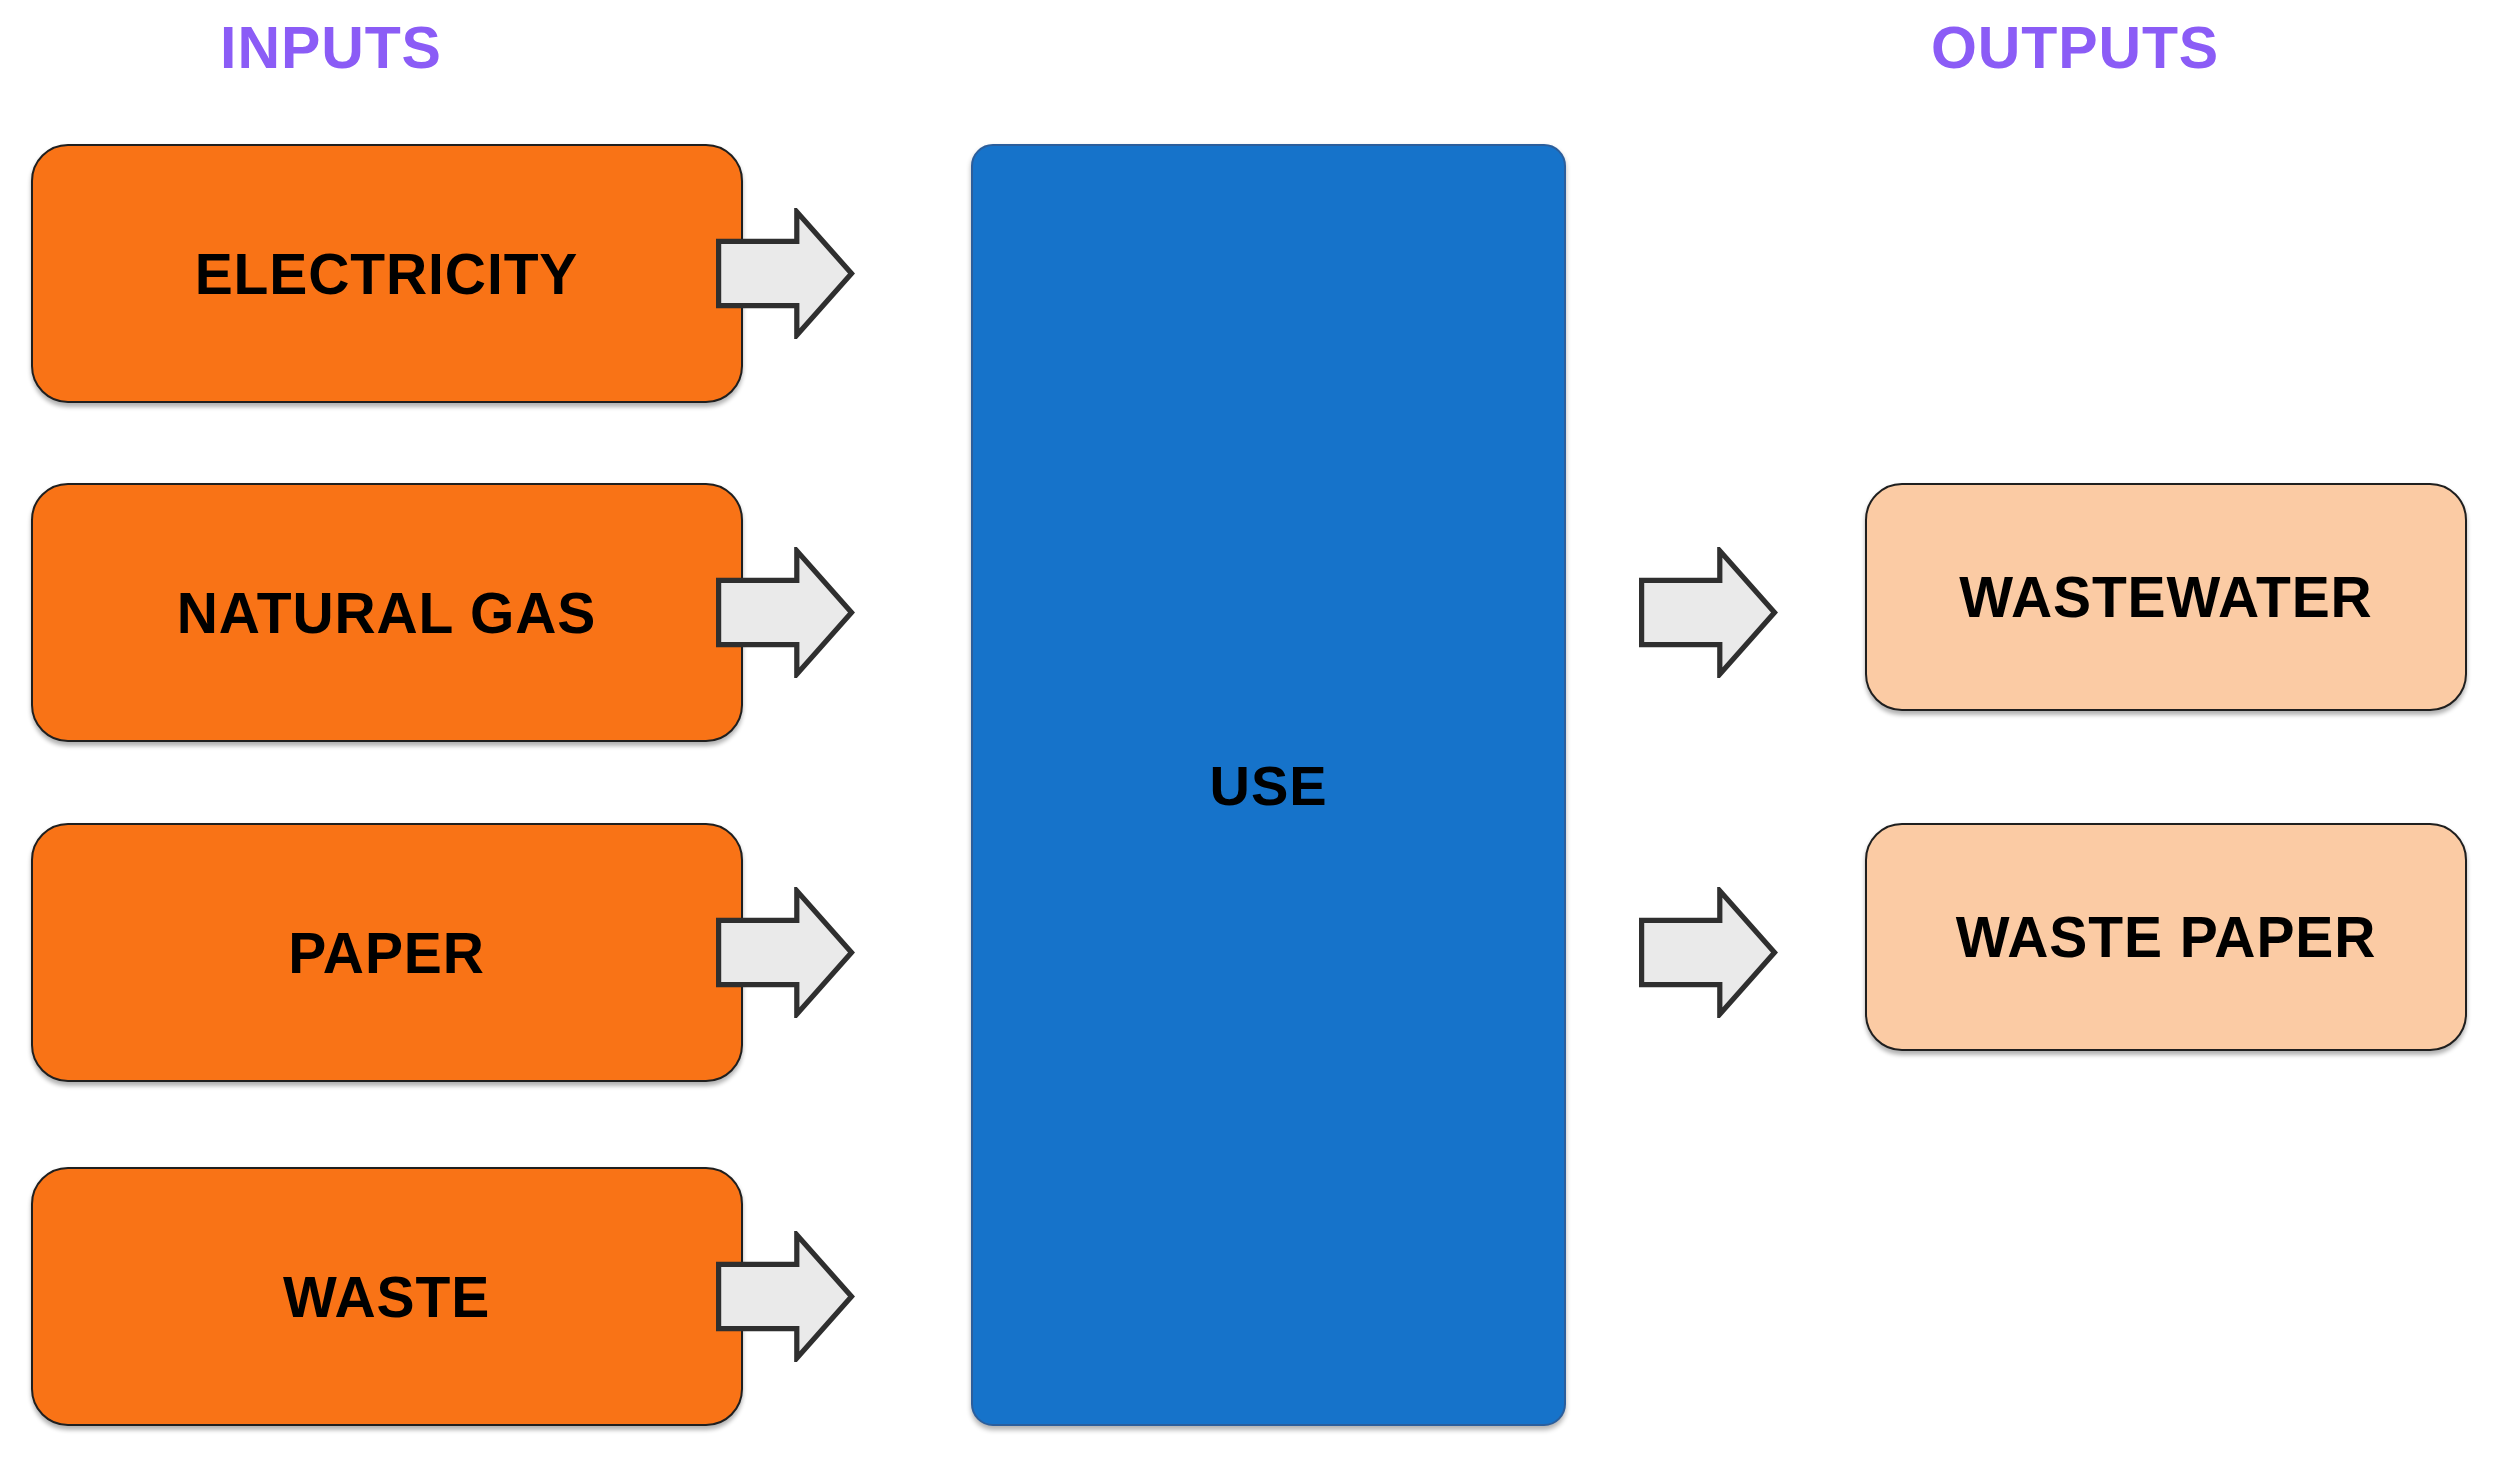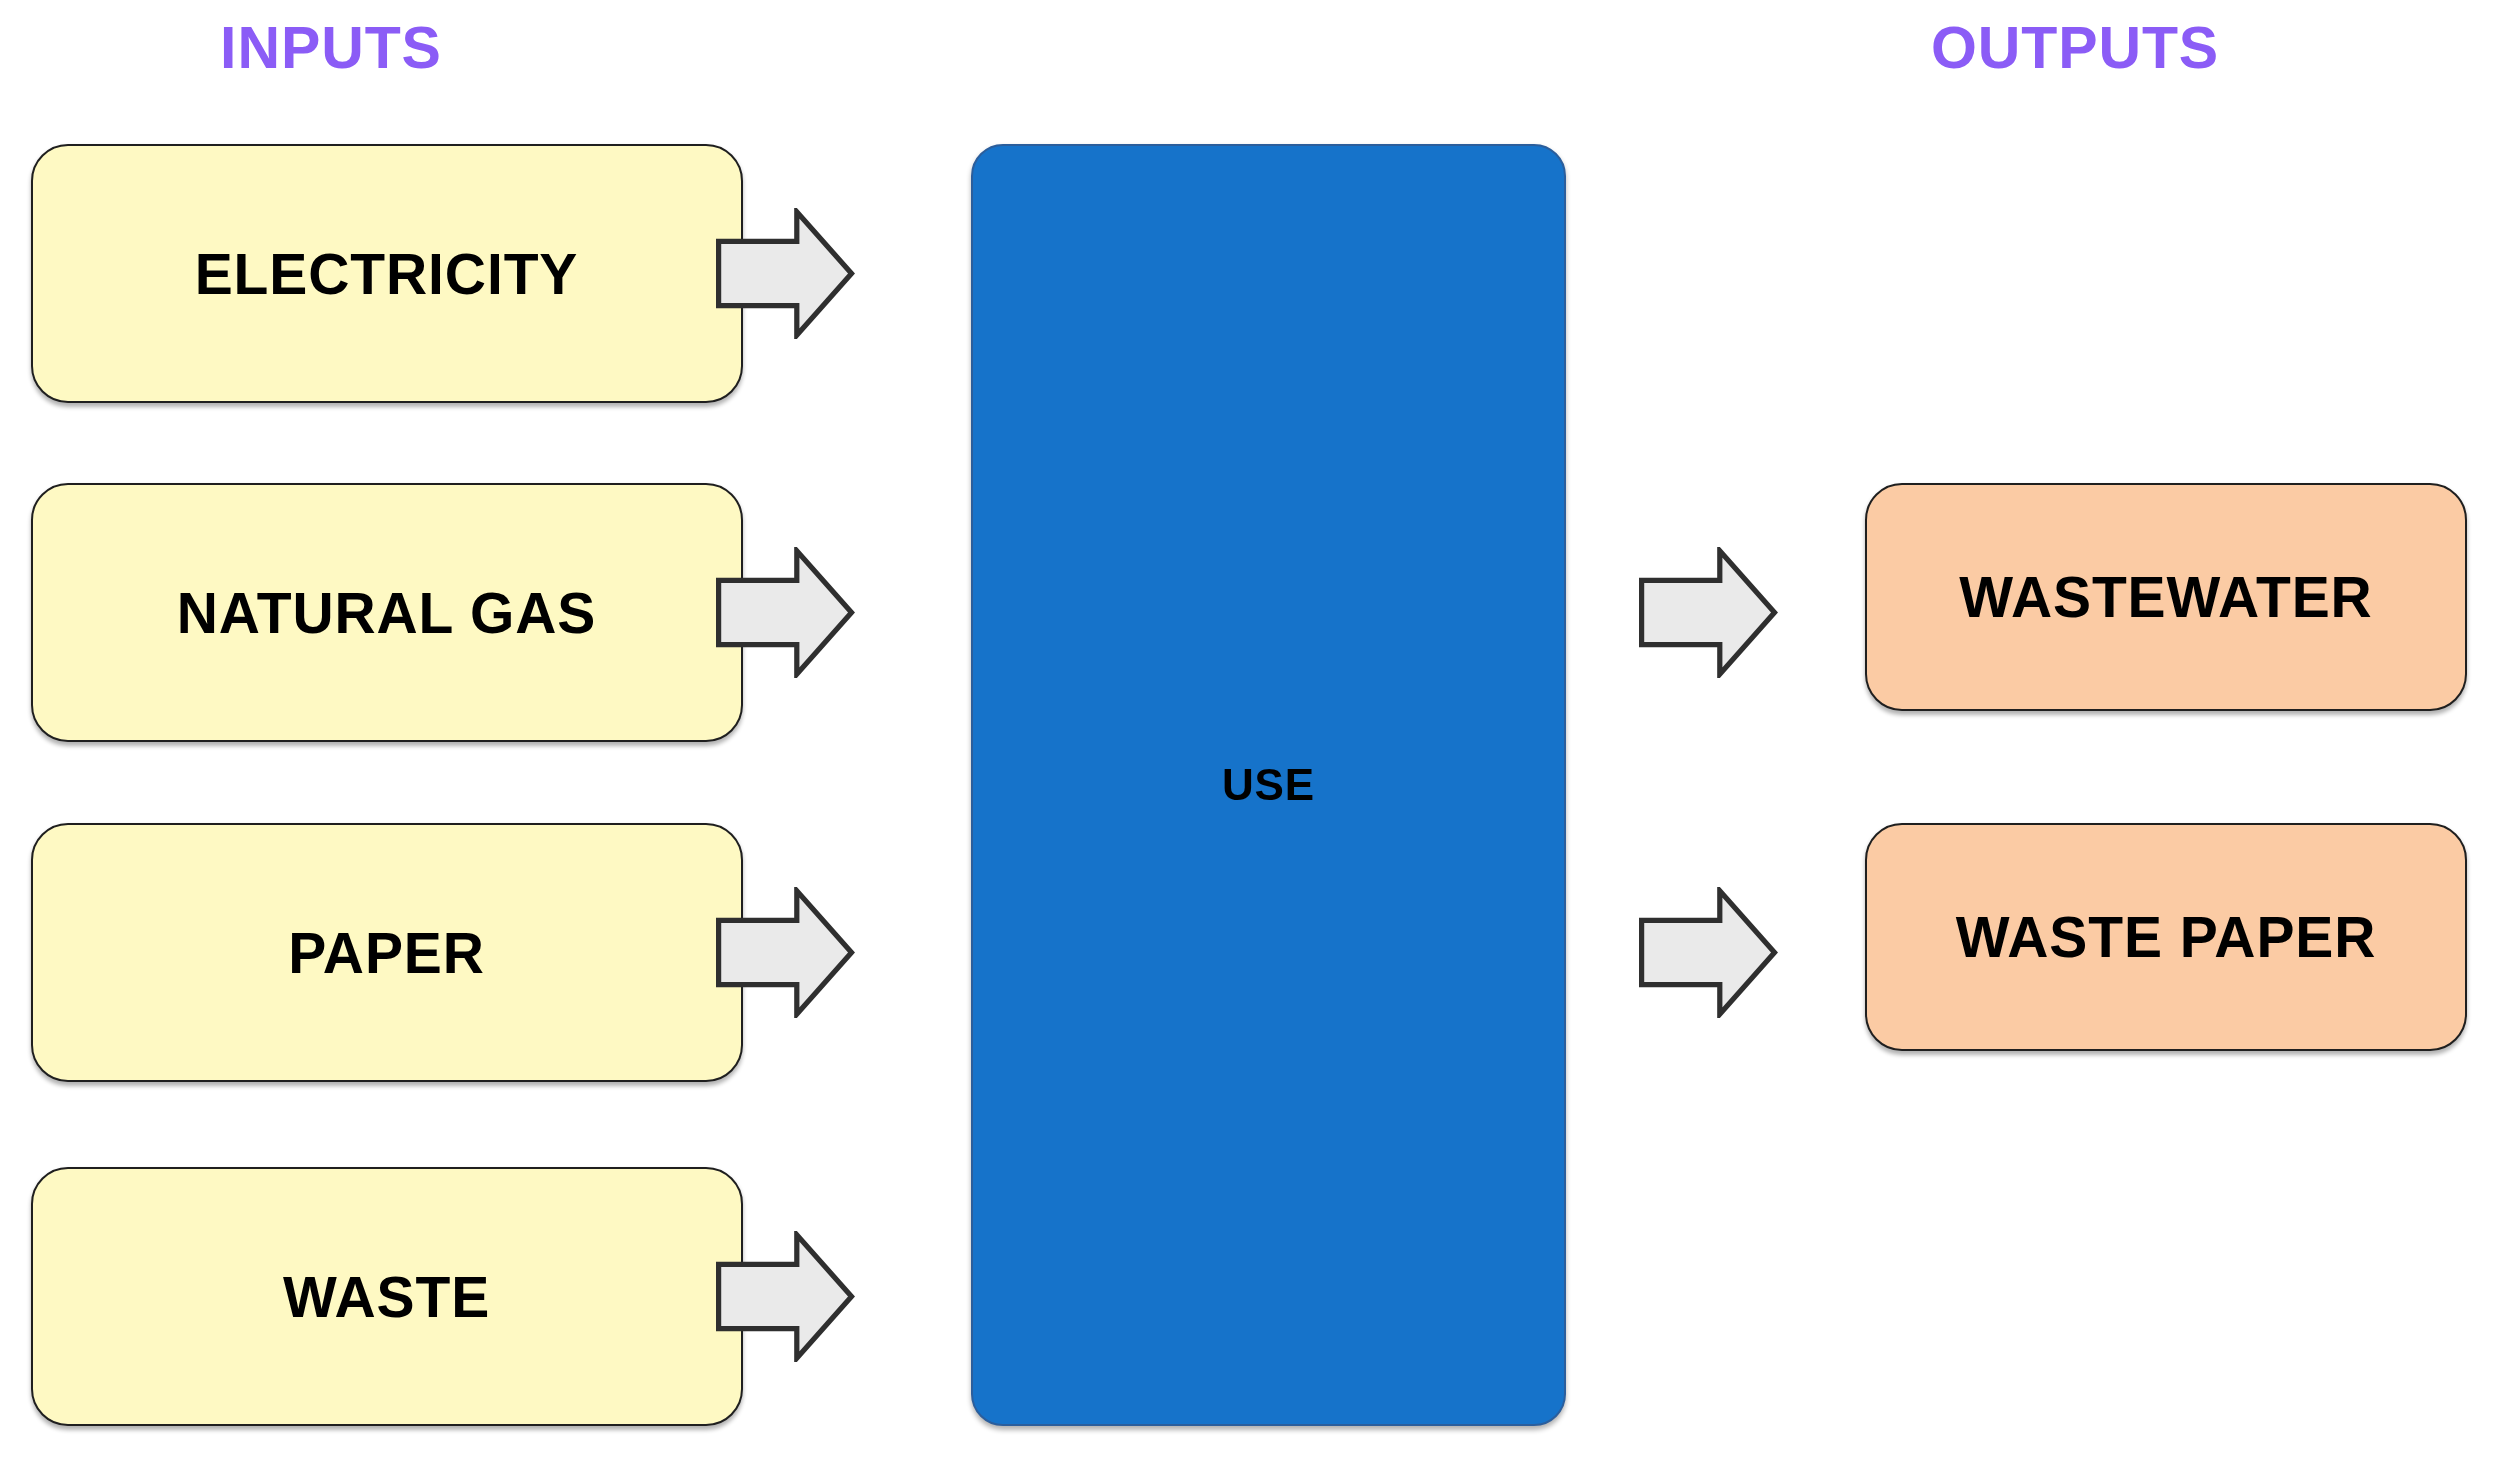--- a/index.html
+++ b/index.html
@@ -35,42 +35,42 @@
     display: flex;
     align-items: center;
     justify-content: center;
     font-size: 57px;
     font-weight: bold;
     color: #000000;
     letter-spacing: 0.9px;
     text-align: center;
     box-shadow: 0 3.5px 4.4px rgba(0,0,0,0.30);
   }
-  .box.input  { left: 30.5px;  width: 712px; height: 259px; background: #fef9c3; }
+  .box.input  { left: 30.5px;  width: 712px; height: 259px; background: #f97316; }
   .box.output { left: 1865px; width: 602px; height: 228px; background: #FBCBA4; }
 
   .box.row1 { top: 144px; }
   .box.row2 { top: 483px; }
   .box.row3 { top: 823px; }
   .box.row4 { top: 1167px; }
 
   .center-box {
     position: absolute;
     left: 971px;
     top: 144px;
     width: 595px;
     height: 1282px;
     box-sizing: border-box;
     background: #1673CA;
     border: 2.6px solid #2B5E9C;
-    border-radius: 32px;
+    border-radius: 22px;
     display: flex;
     align-items: center;
     justify-content: center;
-    font-size: 44px;
+    font-size: 56px;
     font-weight: bold;
     color: #000000;
     letter-spacing: 0.9px;
     box-shadow: 0 3.5px 5.2px rgba(0,0,0,0.30);
   }
 
   .arrow {
     position: absolute;
     width: 139px;
     height: 131px;

